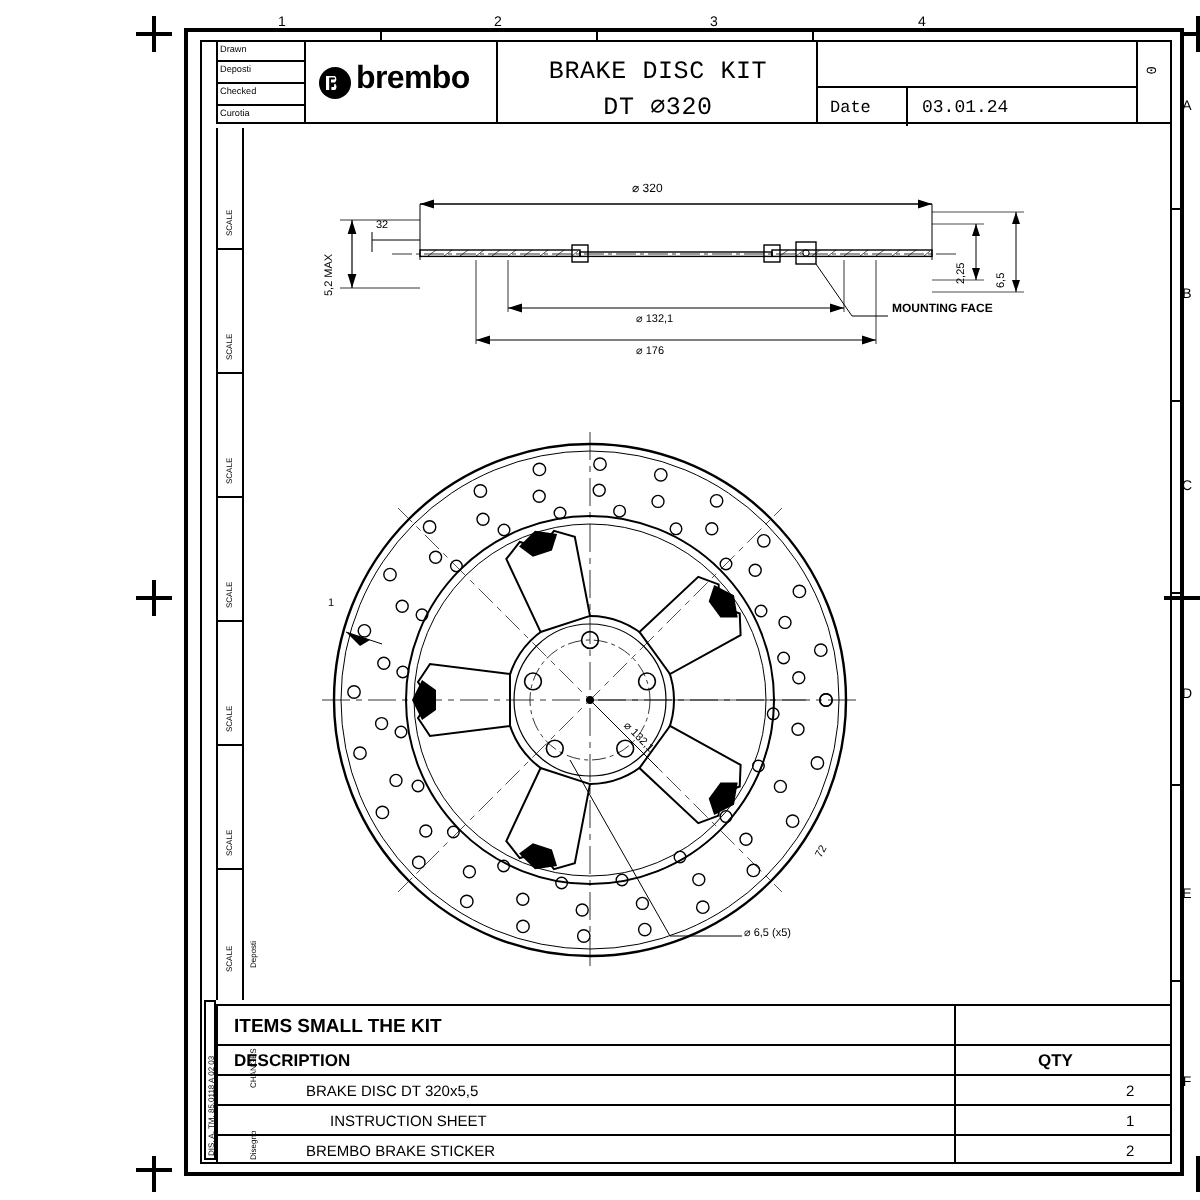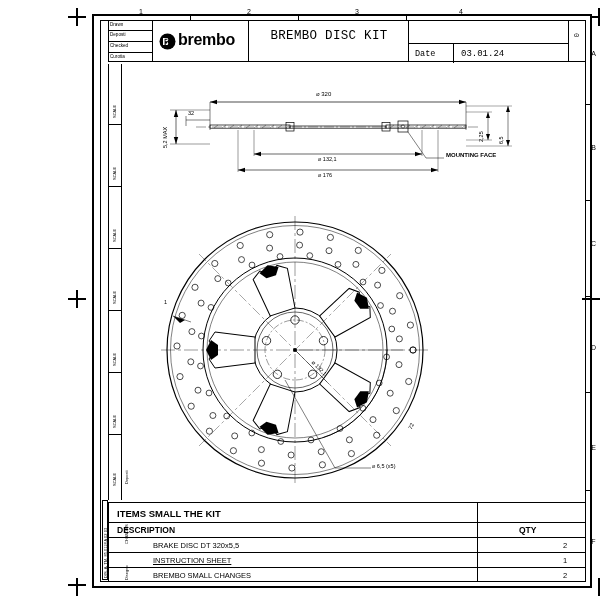--- a/index.html
+++ b/index.html
@@ -117,21 +117,22 @@
         <svg width="17" height="17" viewBox="0 0 17 17">
           <circle cx="8.5" cy="8.5" r="8" fill="#000"></circle>
           <path d="M4 5 h4.5 a2.2 2.2 0 0 1 0 3.2 h-2 v-1.4 h1.7 a0.7 0.7 0 0 0 0-1.1 h-2.6 v6.3 h-1.6 z" fill="#fff"></path>
           <path d="M8.6 8.9 a2.4 2.4 0 0 1 0 3.1 h-1.9 v-1.5 h1.2 a0.75 0.75 0 0 0 0-1.1 z" fill="#fff"></path>
         </svg>
       </div>
       <div class="abs logoword" style="left:25px;top:10px;">brembo</div>
     </div>
 
     <div class="tbcell" style="left:140px;top:0;width:160px;height:100%;">
-      <div class="abs txt ctr" style="left:0;top:8px;width:160px;font-size:12.5px;letter-spacing:0.3px;">BREMBO DISC KIT</div>
+      <div class="abs txt ctr" style="left:0;top:8px;width:160px;font-size:12.5px;letter-spacing:0.3px;">BRAKE DISC KIT</div>
+      <div class="abs txt ctr" style="left:0;top:24px;width:160px;font-size:12.5px;letter-spacing:0.3px;">DT ⌀320</div>
     </div>
 
     <div class="tbcell" style="left:300px;top:0;width:160px;height:100%;">
       <div class="abs line" style="left:0;top:22px;width:160px;height:1px;"></div>
       <div class="abs line" style="left:44px;top:22px;width:1px;height:20px;"></div>
       <div class="abs txt" style="left:6px;top:28px;font-size:8.5px;">Date</div>
       <div class="abs txt" style="left:52px;top:28px;font-size:9px;">03.01.24</div>
     </div>
 
     <div class="tbcell" style="left:460px;top:0;width:18px;height:100%;border-right:none;">
@@ -394,20 +395,20 @@
     <div class="r" style="top:64px;height:0;"></div>
     <div class="qtycol"></div>
 
     <div class="t" style="left:8px;top:5px;font-size:9.5px;">ITEMS SMALL THE KIT</div>
     <div class="t" style="left:8px;top:22px;font-size:8.5px;">DESCRIPTION</div>
     <div class="t" style="left:410px;top:22px;font-size:8.5px;">QTY</div>
 
     <div class="d" style="left:8px;top:38px;">BRAKE DISC DT 320x5,5</div>
     <div class="d" style="left:418px;top:38px;">2</div>
 
-    <div class="d" style="left:8px;top:53px;text-decoration:underline;">INSTRUCTION SHEET</div>
+    <div class="d" style="left:20px;top:53px;">INSTRUCTION SHEET</div>
     <div class="d" style="left:418px;top:53px;">1</div>
 
-    <div class="d" style="left:8px;top:68px;">BREMBO SMALL CHANGES</div>
+    <div class="d" style="left:8px;top:68px;">BREMBO BRAKE STICKER</div>
     <div class="d" style="left:418px;top:68px;">2</div>
   </div>
 
 </div>
 
 </body></html>

